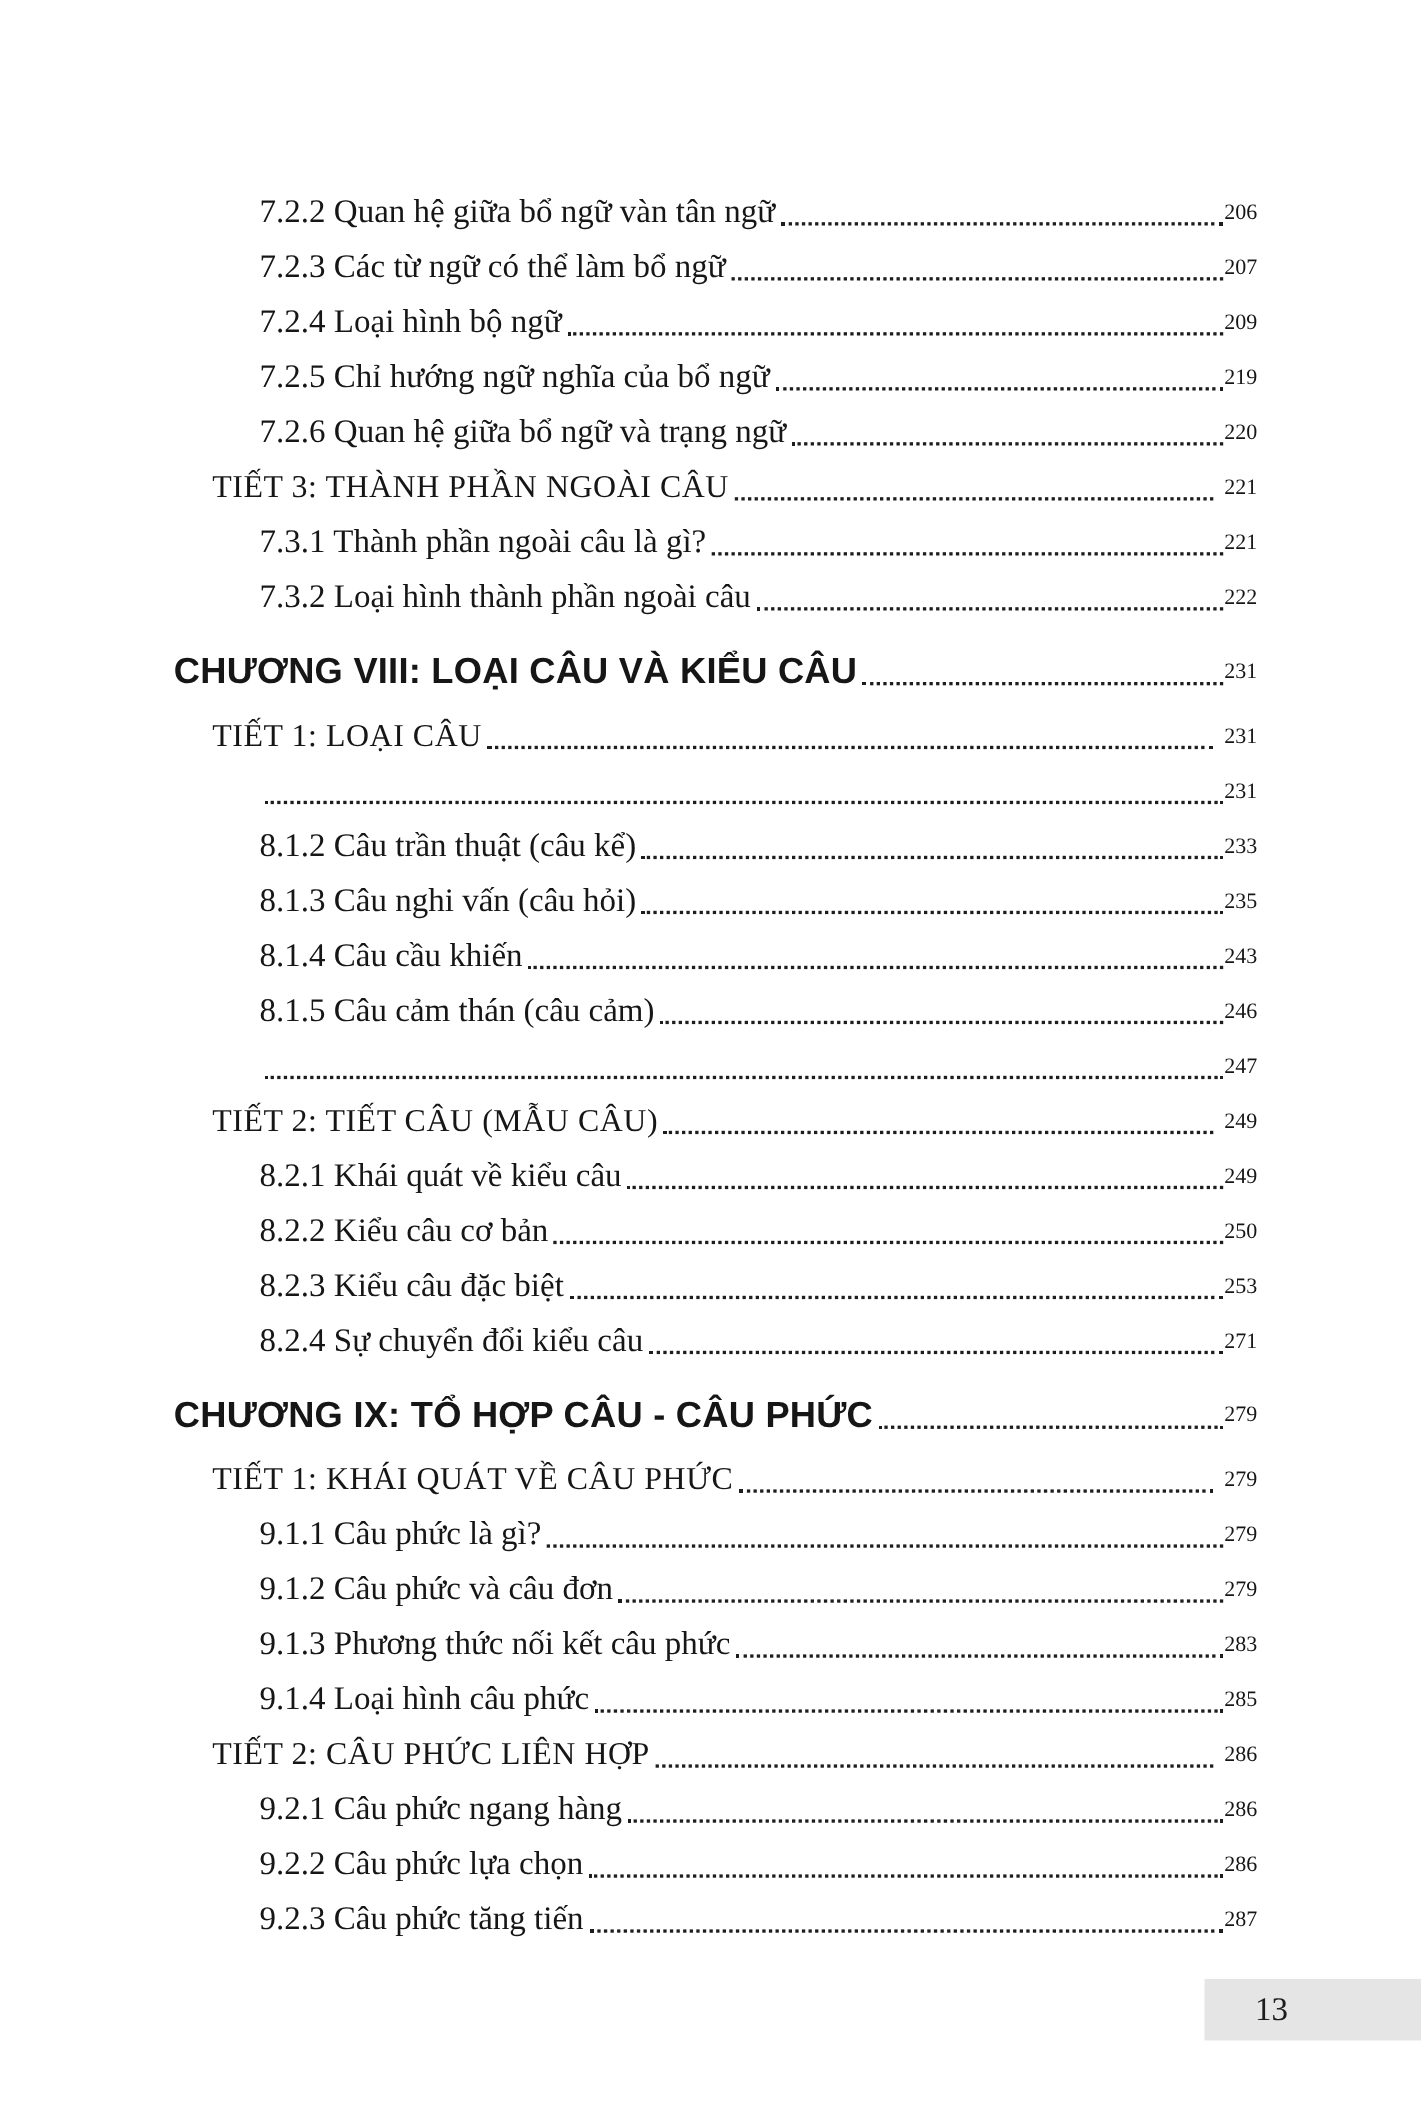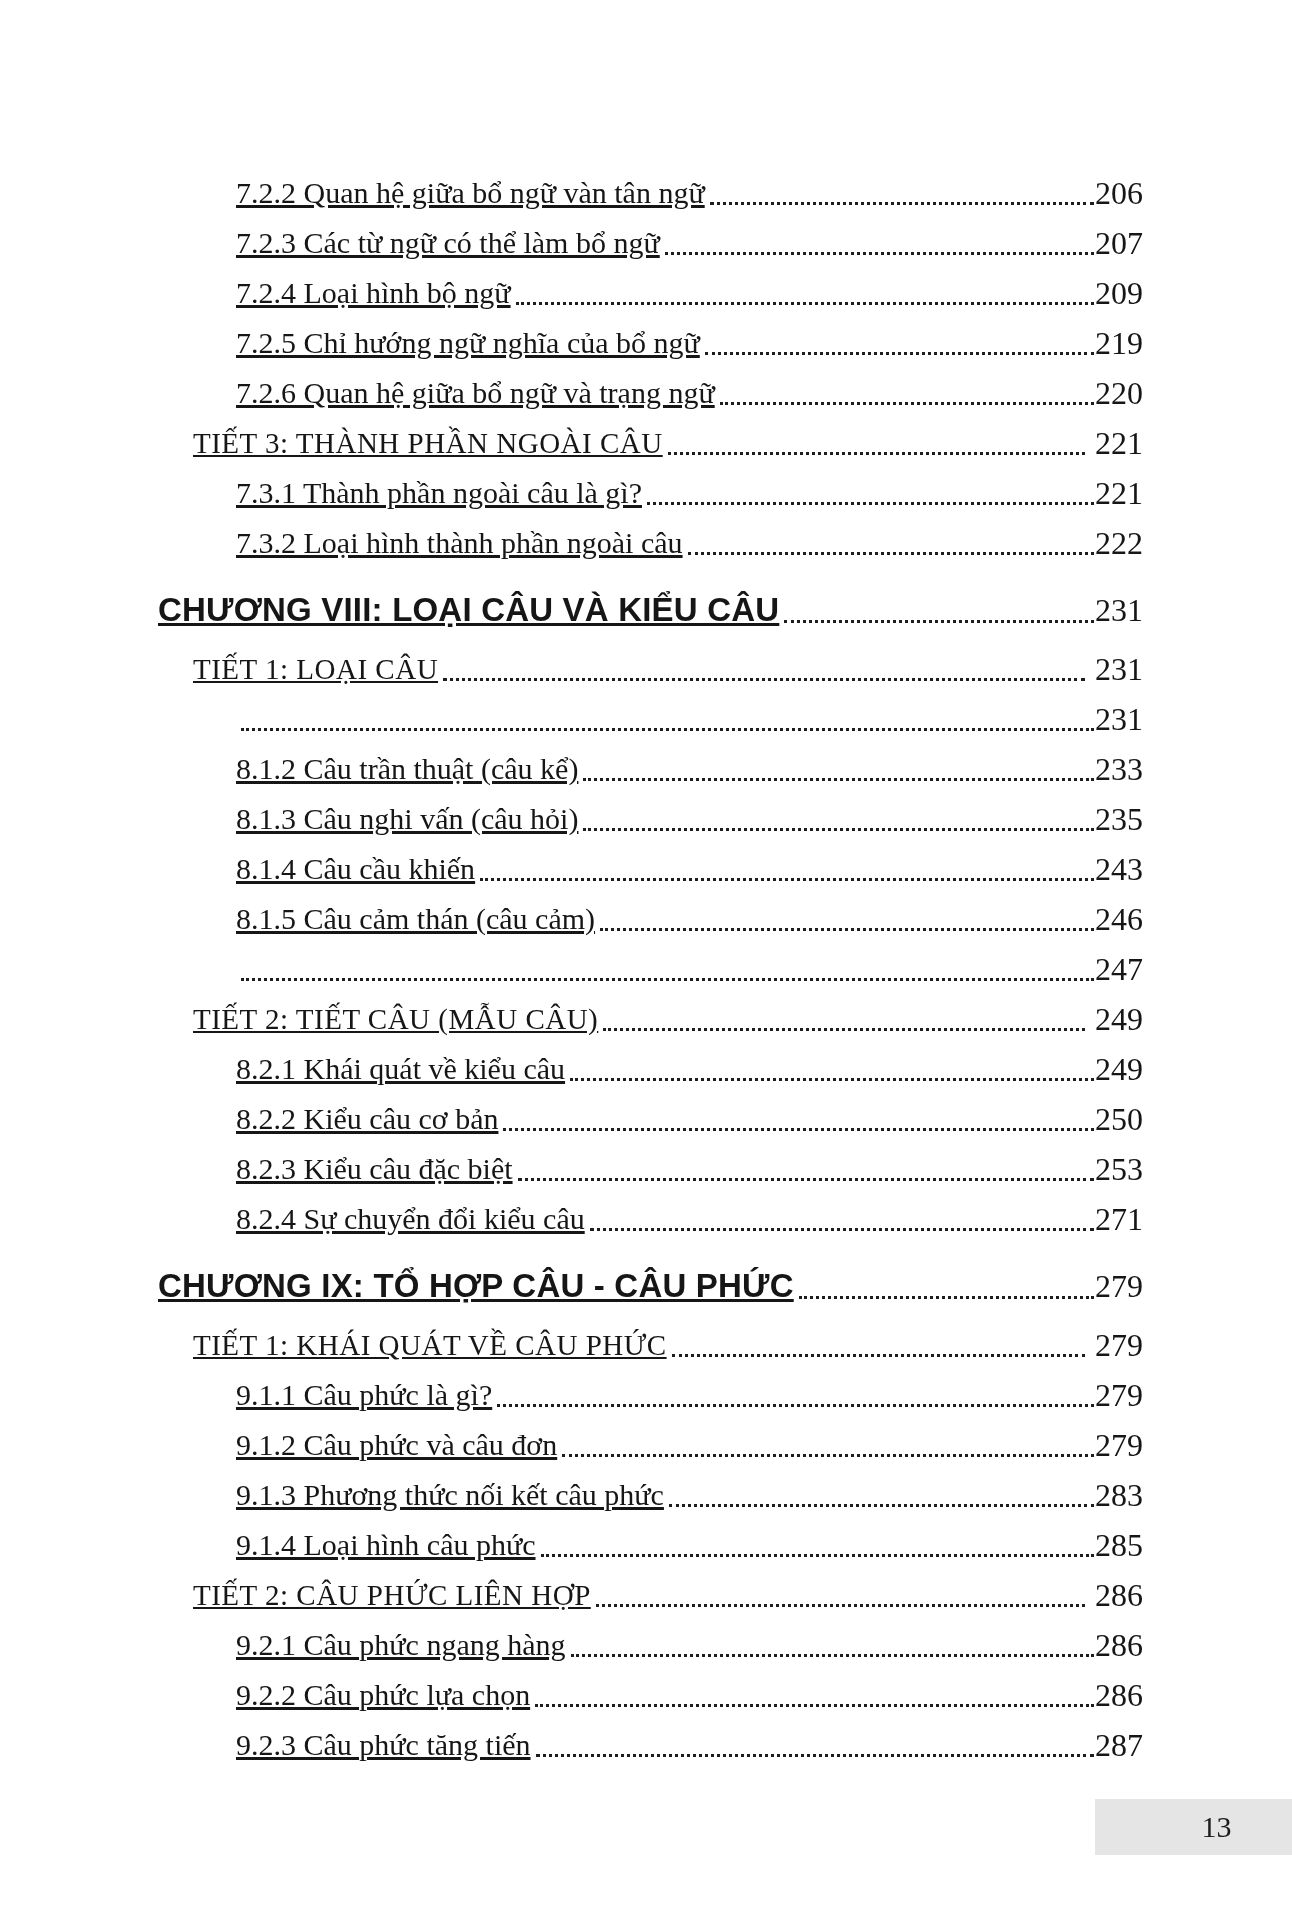--- a/index.html
+++ b/index.html
@@ -20,31 +20,30 @@
   }
   .row {
     display: flex;
     align-items: flex-end;
     height: 50px;
   }
   .row .label {
     white-space: nowrap;
     line-height: 50px;
     font-size: 30px;
-    text-decoration: underline;
   }
   .row .leader {
     flex: 1 1 auto;
     min-width: 20px;
     border-bottom: 3px dotted #1d1d1d;
     margin: 0 1px 13px 5px;
   }
   .row .page-num {
     line-height: 50px;
-    font-size: 32px;
+    font-size: 20px;
     white-space: nowrap;
   }
   .row.item { padding-left: 78px; }
   .row.tiet { padding-left: 35px; }
   .row.tiet .label { font-size: 29px; letter-spacing: 0.5px; }
   .row.tiet .leader { margin-right: 10px; }
   .row.chuong {
     height: 56px;
     margin-top: 14px;
     margin-bottom: 6px;
@@ -65,21 +64,20 @@
     width: 197px;
     height: 56px;
     background: #e5e5e5;
   }
   .folio .num {
     display: block;
     padding-left: 46px;
     line-height: 56px;
     font-size: 30px;
     color: #1c1c1c;
-    text-align: center;
   }
 </style>
 </head>
 <body>
 
 <div class="page">
   <div class="toc">
 
     <div class="row item">
         <span class="label">7.2.2 Quan hệ giữa bổ ngữ vàn tân ngữ</span>

